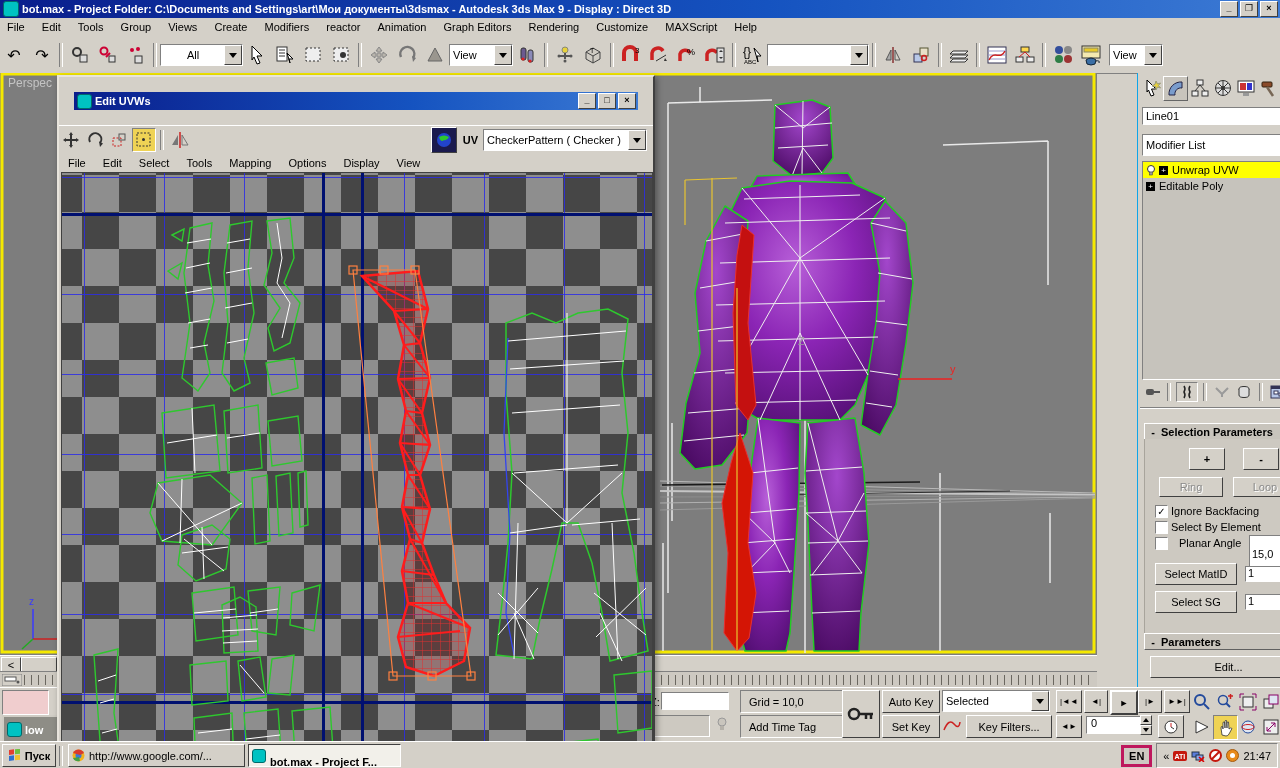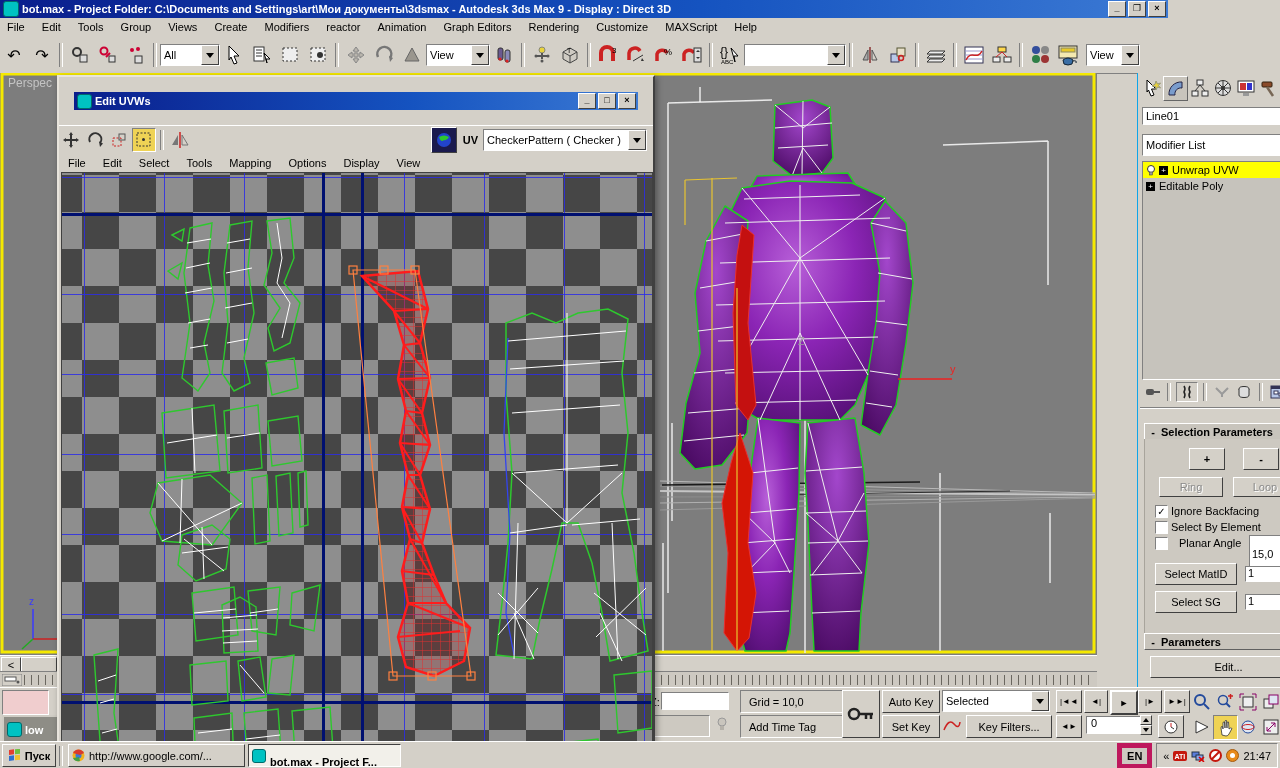--- a/index.html
+++ b/index.html
@@ -29,21 +29,21 @@
   .rollhdr .minus{width:16px;text-align:center;font-weight:bold;}
   .rollhdr .ttl{flex:1;text-align:left;}
   .navbtn{width:23px;height:23px;display:flex;align-items:center;justify-content:center;}
   svg{display:block;}
 </style>
 </head>
 <body>
 
 <div id="screen">
 
-  <div class="abs titlebar" style="left:0;top:0;width:1168px;height:18px;justify-content:center;">
+  <div class="abs titlebar" style="left:0;top:0;width:1280px;height:18px;justify-content:center;">
     <span style="width:14px;height:14px;margin:0 3px;background:#00c2c2;border-radius:3px;display:inline-block;border:1px solid #006a6a;"></span>
     <span style="flex:1;white-space:nowrap;overflow:hidden;">bot.max     - Project Folder: C:\Documents and Settings\art\Мои документы\3dsmax     - Autodesk 3ds Max 9     - Display : Direct 3D</span>
     <span class="wbtn">_</span>
     <span class="wbtn">❐</span>
     <span class="wbtn" style="margin-right:2px;">×</span>
   </div>
 
   <div class="abs" style="left:0;top:18px;width:1280px;height:19px;background:#d4d0c8;border-bottom:1px solid #808080;">
     <span class="menuitem">File</span>
     <span class="menuitem">Edit</span>
@@ -79,21 +79,21 @@
         </svg>
       </span>
     <span class="tbtn">
         <svg width="20" height="20">
           <circle cx="6" cy="5" r="2" fill="#c03"></circle>
           <circle cx="12" cy="4" r="2" fill="#c03"></circle>
           <rect x="9" y="11" width="7" height="7" fill="#ddd" stroke="#333"></rect>
         </svg>
       </span>
     <span class="tsep"></span>
-    <span class="dd" style="width:58px;">
+    <span class="dd" style="width:58px;padding-left:23px;">
       <span class="txt">All</span>
         <span class="ddarrow">
           <span class="tri-d"></span>
         </span>
     </span>
     <span class="tbtn">
         <svg width="18" height="20">
           <path d="M4,1 L14,11 L9,11 L12,18 L9,19 L6,12 L4,15 Z" fill="#fff" stroke="#000"></path>
         </svg>
       </span>
@@ -826,21 +826,21 @@
           <path d="M1,4 A6,6 0 0 1 12,4 L8,6 Z" fill="#d83a2e"></path>
           <path d="M1,9 A6,6 0 0 0 8,12 L7,8 Z" fill="#43a047"></path>
         </svg>
       <span style="overflow:hidden;white-space:nowrap;">http://www.google.com/...</span>
     </span>
     <span class="btn" style="width:148px;height:21px;margin-left:3px;justify-content:flex-start;gap:4px;padding-left:3px;background:#f2f0ea;border-color:#404040 #fff #fff #404040;font-weight:bold;">
       <span style="width:12px;height:12px;background:#00c2c2;border-radius:3px;border:1px solid #006a6a;"></span>
       <span style="overflow:hidden;white-space:nowrap;margin-top:13px;">bot.max     - Project F...</span>
     </span>
     <div style="flex:1;"></div>
-    <span style="padding:2px 5px;background:#cdc9c1;border:5px solid #be185d;margin-right:4px;font-weight:bold;">EN</span>
+    <span style="padding:2px 5px;background:#cdc9c1;border:3px solid #be185d;margin-right:4px;font-weight:bold;">EN</span>
     <div style="display:flex;align-items:center;height:23px;border:1px solid;border-color:#808080 #fff #fff #808080;padding:0 6px;gap:4px;margin-right:2px;">
       <span>«</span>
       <span>
           <svg width="14" height="12">
             <rect x="0" y="1" width="14" height="10" rx="2" fill="#c4170c"></rect>
             <text x="1.5" y="9" font-size="7" fill="#fff" font-weight="bold">ATI</text>
           </svg>
         </span>
       <span>
           <svg width="14" height="12">

